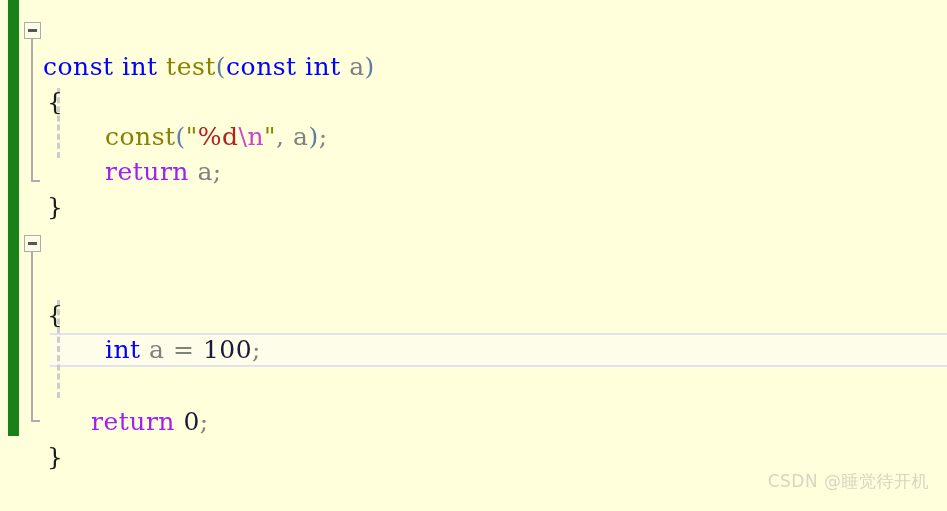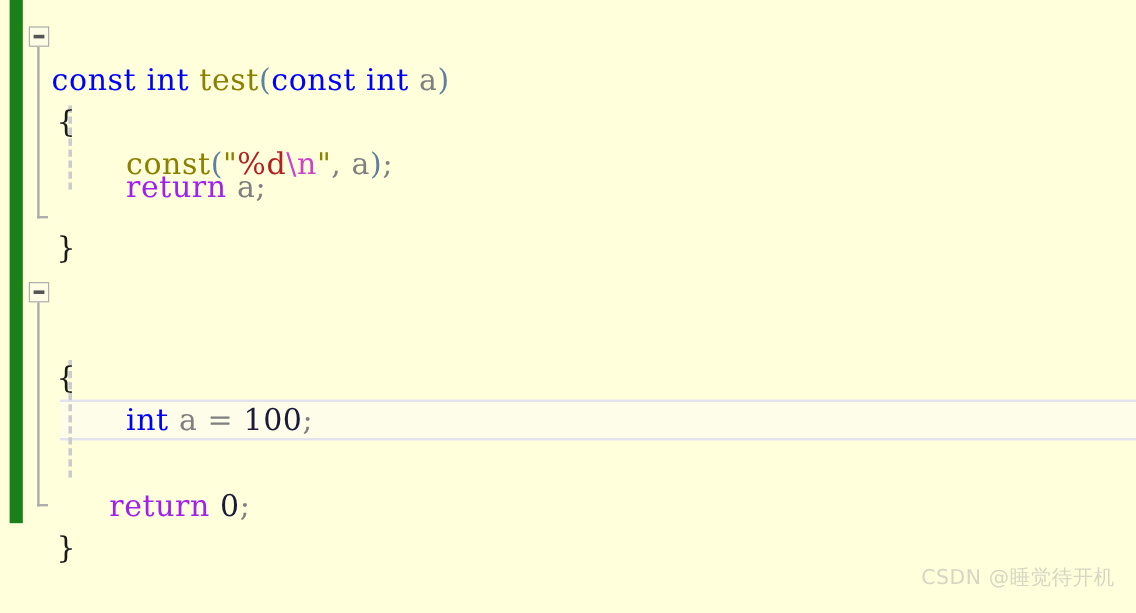--- a/index.html
+++ b/index.html
@@ -134,21 +134,21 @@
   </div>
 
   <div class="line indent1" style="top:49px;">
     <span class="txt brc">{</span>
   </div>
 
   <div class="line" style="top:84px;">
     <span class="txt" style="left:105px;"><span class="fn">const</span><span class="par">(</span><span class="str">"</span><span class="spec">%d</span><span class="esc">\n</span><span class="str">"</span><span class="op">,</span><span> </span><span class="id">a</span><span class="par">)</span><span class="op">;</span></span>
   </div>
 
-  <div class="line" style="top:103px;">
+  <div class="line" style="top:119px;">
     <span class="txt" style="left:105px;"><span class="ctl">return</span><span> </span><span class="id">a</span><span class="op">;</span></span>
   </div>
 
   <div class="line indent1" style="top:154px;">
     <span class="txt brc">}</span>
   </div>
 
   <div class="line" style="top:189px;">
     <span class="txt"></span>
   </div>

